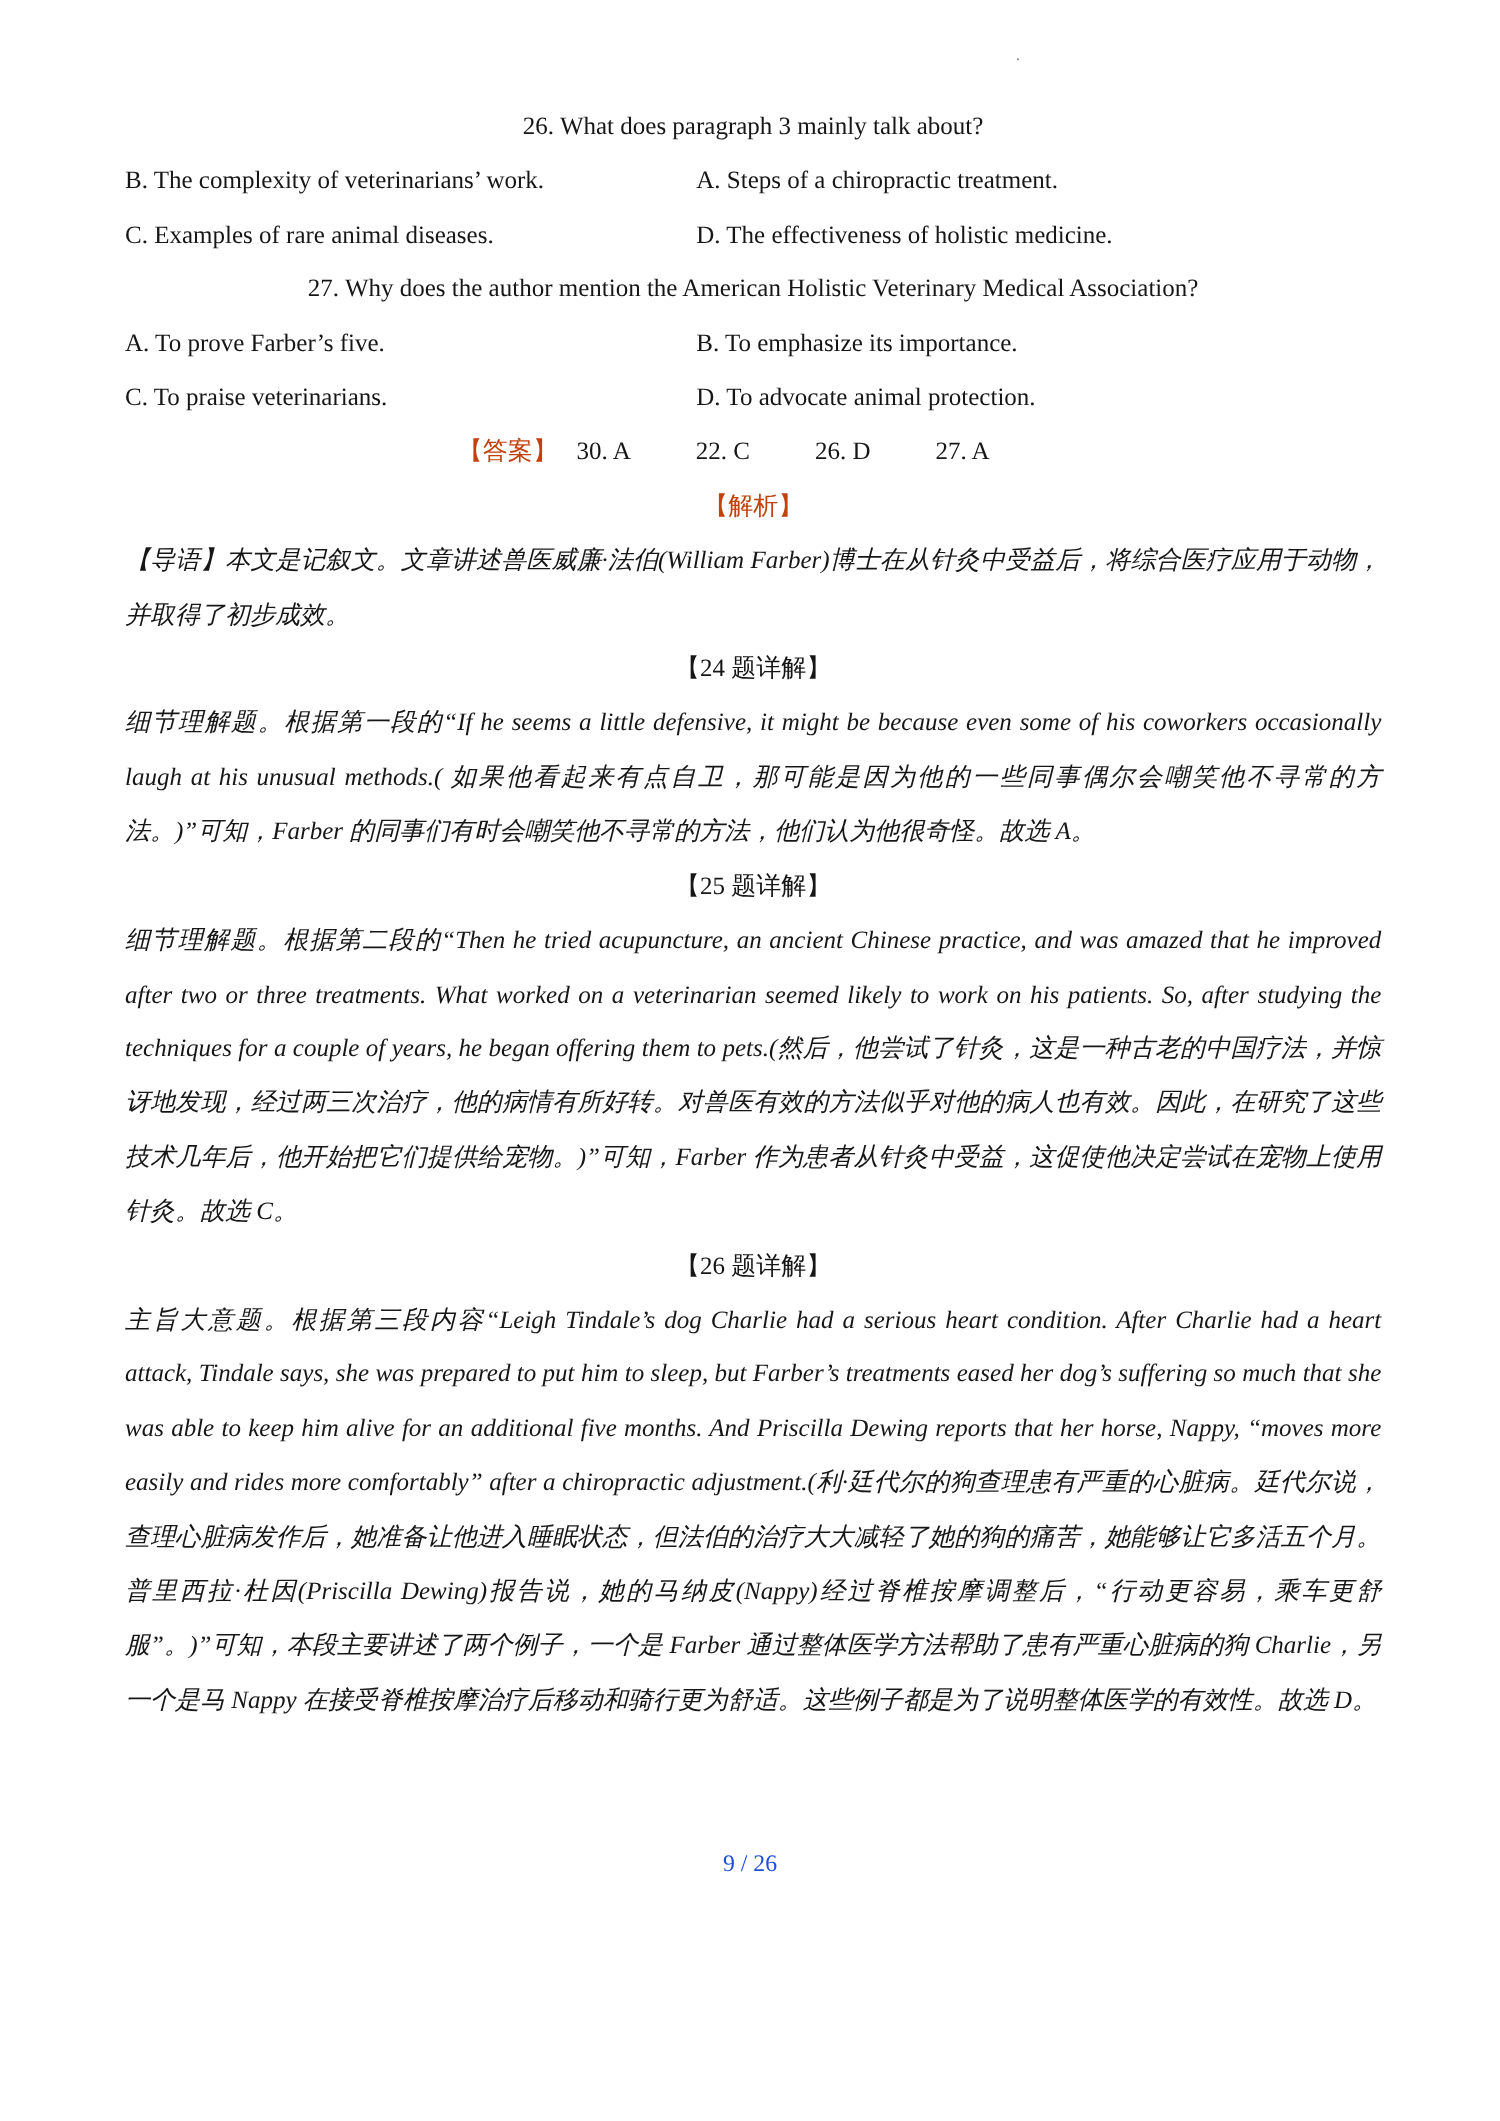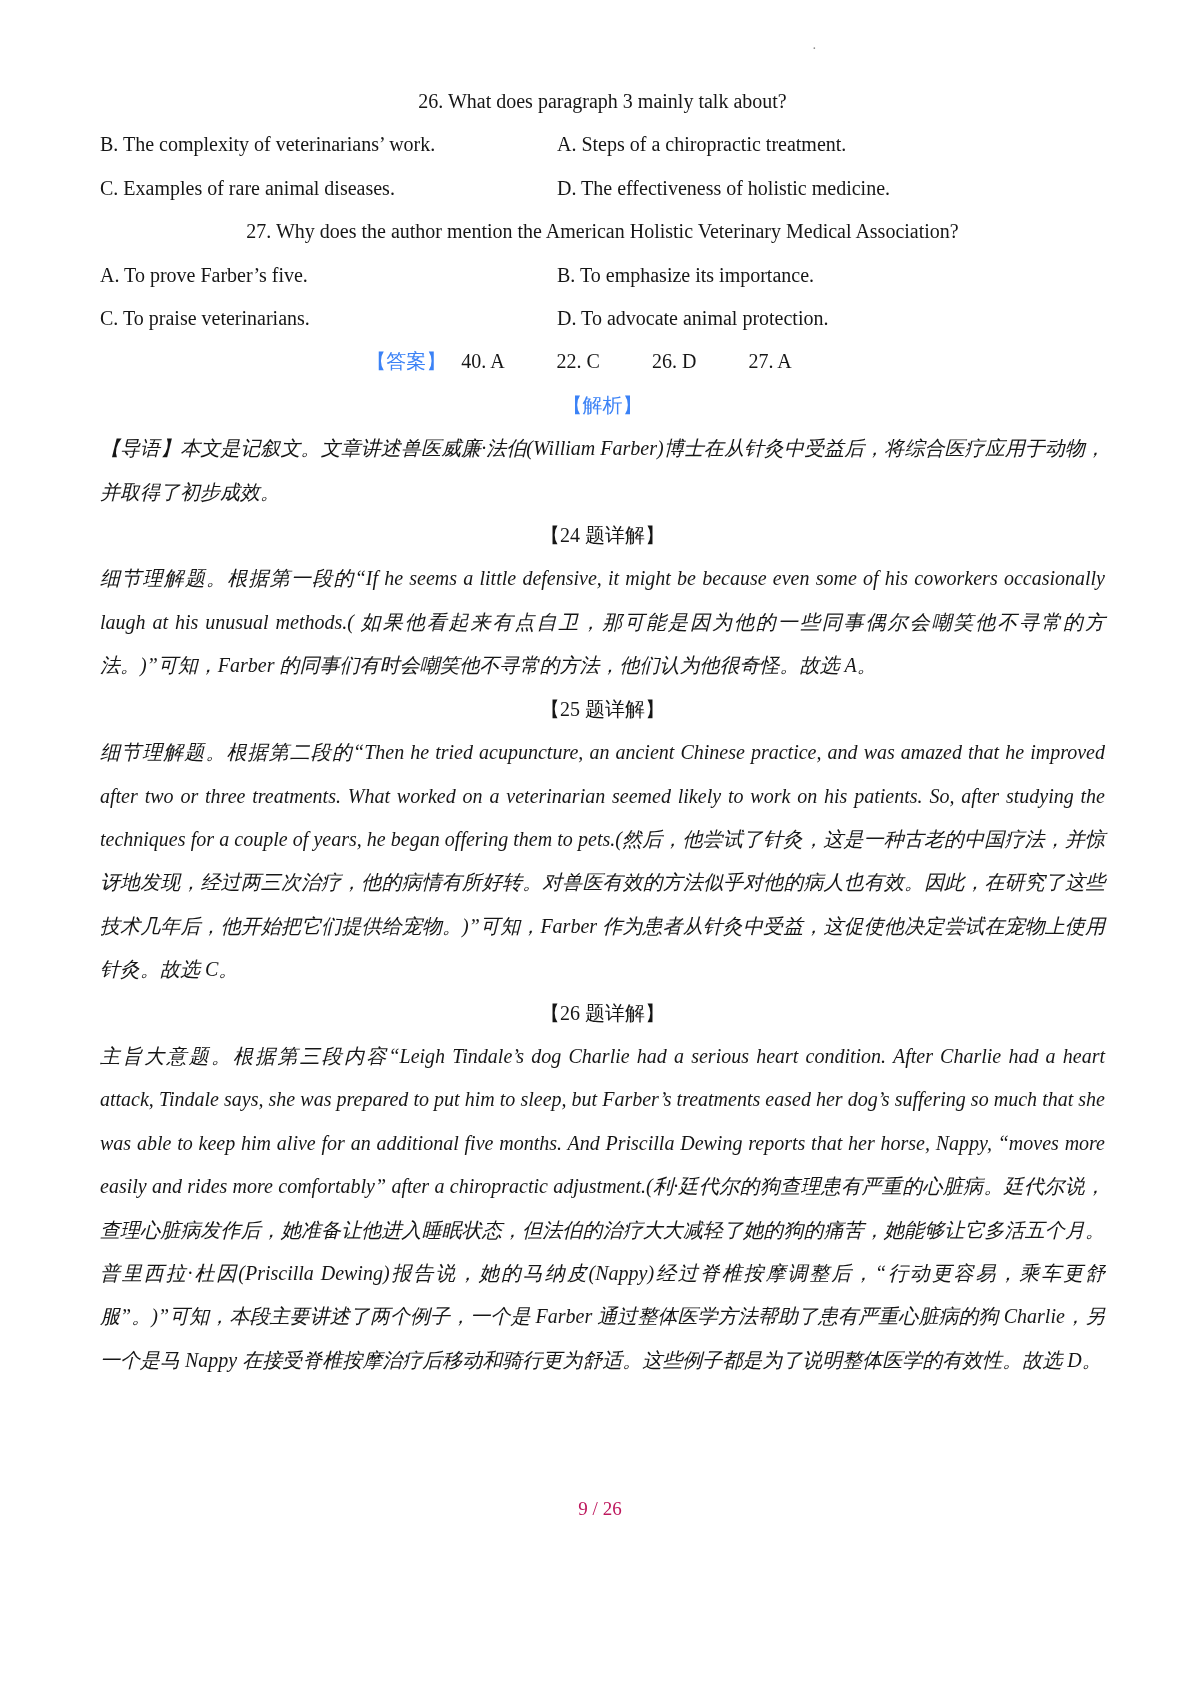--- a/index.html
+++ b/index.html
@@ -34,42 +34,41 @@
     line-height: 43.4px;
   }
   p { margin: 0; text-align: center; }
   .opt-row {
     display: grid;
     grid-template-columns: 457px 1fr;
     column-gap: 0;
   }
   .answer-line .tag,
   .blue-tag {
-    color: #3b82f6;
+    color: #c2410c;
   }
   .answer-line .ans-item {
     display: inline-block;
     margin-right: 47px;
   }
   .answer-line .tag { margin-right: 10px; }
   .para {
     text-align: justify;
     text-justify: inter-ideograph;
     font-style: italic;
   }
   .page-number {
     position: absolute;
     top: 1481px;
     left: 0;
     width: 100%;
     text-align: center;
     font-size: 19px;
-    color: #be185d;
+    color: #1d4ed8;
     font-family: "Liberation Serif", "DejaVu Serif", serif;
-    margin-top: 17px;
   }
 </style>
 </head>
 <body>
 
 <div class="page">
   <span class="stray-dot">·</span>
 
   <div class="content">
 
@@ -88,21 +87,21 @@
       <span>A. To prove Farber’s five.</span>
       <span>B. To emphasize its importance.</span>
     </div>
     <div class="opt-row">
       <span>C. To praise veterinarians.</span>
       <span>D. To advocate animal protection.</span>
     </div>
 
     <p class="answer-line">
       <span class="tag">【答案】</span>
-      <span class="ans-item">40. A</span>
+      <span class="ans-item">30. A</span>
       <span class="ans-item">22. C</span>
       <span class="ans-item">26. D</span>
       <span class="ans-item">27. A</span>
     </p>
 
     <p class="blue-tag">【解析】</p>
 
     <p class="para"><span>【导语】</span><span>本文是记叙文。文章讲述兽医威廉·法伯(William Farber)博士在从针灸中受益后，将综合医疗应用于动物，并取得了初步成效。</span></p>
 
     <p>【24 题详解】</p>

